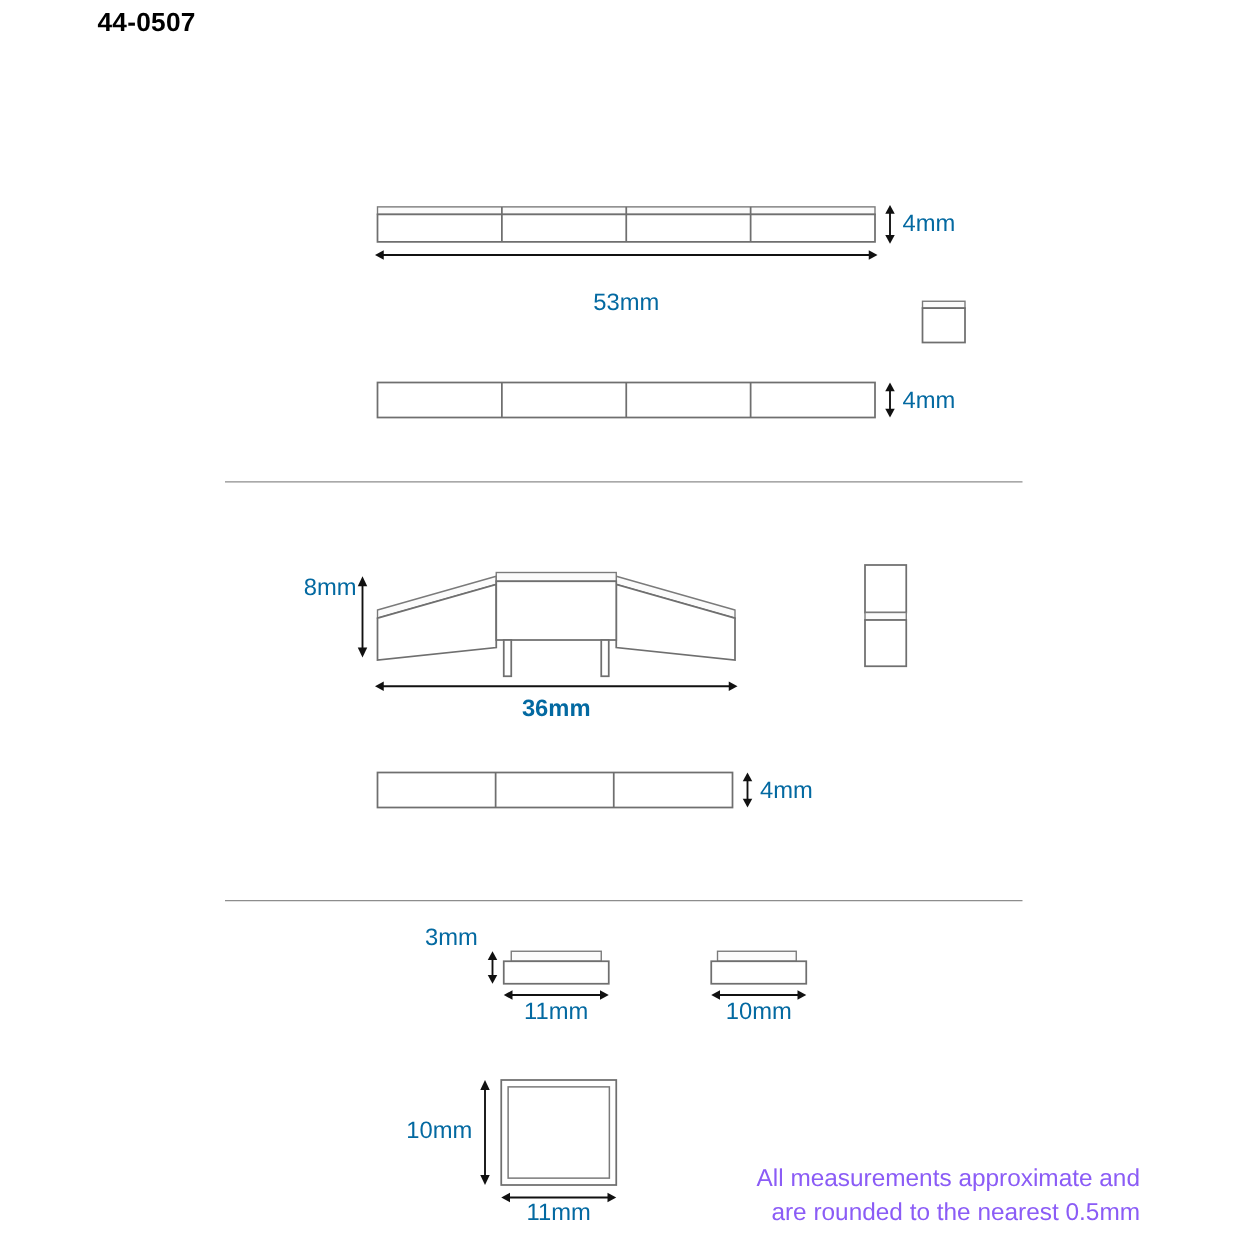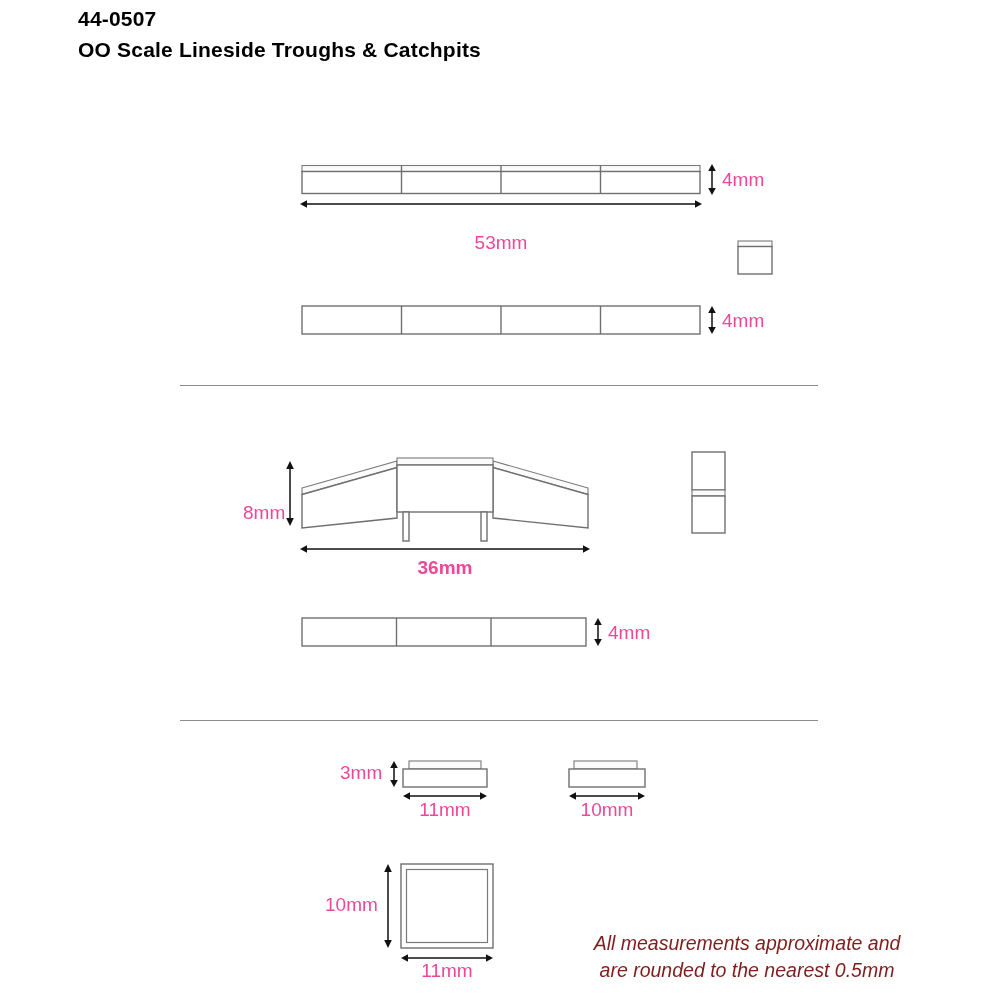--- a/index.html
+++ b/index.html
@@ -34,34 +34,33 @@
   .divider {
     position: absolute;
     height: 1px;
     background: #8d8d8d;
   }
 
   .lbl {
     position: absolute;
     font-size: 19px;
     white-space: nowrap;
-    color: #ec4899;
+    color: #0369a1;
   }
   .lbl.center { text-align: center; }
 
   #footer-note {
     position: absolute;
     right: 88px;
     top: 930px;
     width: 330px;
-    text-align: center;
+    text-align: right;
     font-size: 19.5px;
-    font-style: italic;
     line-height: 27px;
-    color: #7f1d1d;
+    color: #8b5cf6;
   }
 
   svg.draw {
     position: absolute;
     left: 0; top: 0;
     width: 1000px;
     height: 1000px;
     overflow: visible;
   }
   .ln   { stroke: #6f6f6f; stroke-width: 1.4; fill: none; }
@@ -70,21 +69,20 @@
   .lip  { fill: #fbfbfb; stroke: #7a7a7a; stroke-width: 1.1; }
   .dim  { stroke: #111111; stroke-width: 1.5; fill: none; }
 </style>
 </head>
 <body>
 
 <div id="sheet">
 
   <div class="hdr" id="part-number">44-0507</div>
 
-  <div class="hdr" id="part-title">OO Scale Lineside Troughs &amp; Catchpits</div>
 
   <div class="divider" style="left:180px; top:385px; width:638px;"></div>
   <div class="divider" style="left:180px; top:720px; width:638px;"></div>
 
   <svg class="draw" viewBox="0 0 1000 1000">
 
     <g>
 
       <rect class="lip" x="302" y="165.5" width="398" height="6"></rect>
 
@@ -216,27 +214,27 @@
     </g>
 
   </svg>
 
   <div class="lbl" style="left:722px; top:169px;">4mm</div>
 
   <div class="lbl center" style="left:421px; top:212px; width:160px;margin-top:20px;">53mm</div>
 
   <div class="lbl" style="left:722px; top:310px;">4mm</div>
 
-  <div class="lbl" style="left:243px; top:502px;">8mm</div>
+  <div class="lbl" style="left:243px; top:460px;">8mm</div>
 
   <div class="lbl center" style="left:365px; top:557px; width:160px;font-weight:bold;">36mm</div>
 
   <div class="lbl" style="left:608px; top:622px;">4mm</div>
 
-  <div class="lbl" style="left:340px; top:762px;">3mm</div>
+  <div class="lbl" style="left:340px; top:740px;">3mm</div>
 
   <div class="lbl center" style="left:365px; top:799px; width:160px;">11mm</div>
 
   <div class="lbl center" style="left:527px; top:799px; width:160px;">10mm</div>
 
   <div class="lbl" style="left:325px; top:894px;">10mm</div>
 
   <div class="lbl center" style="left:367px; top:960px; width:160px;">11mm</div>
 
   <div id="footer-note">All measurements approximate and are rounded to the nearest 0.5mm</div>

